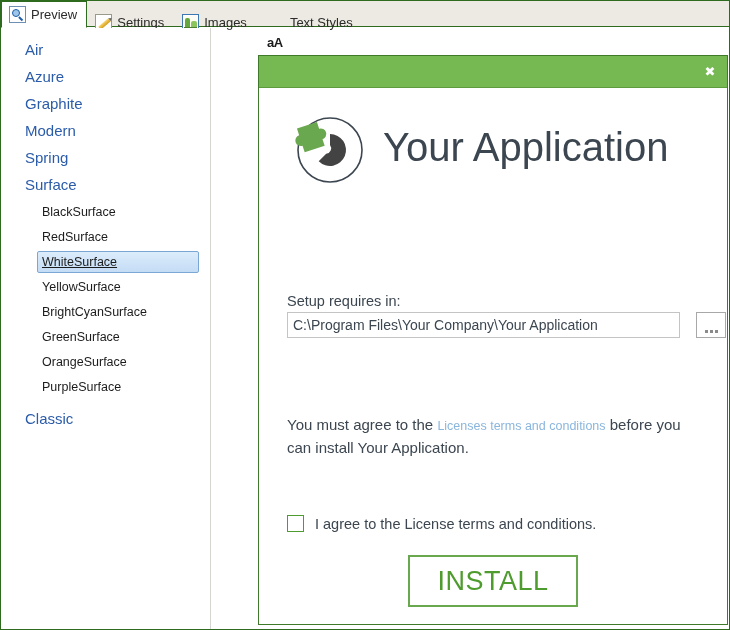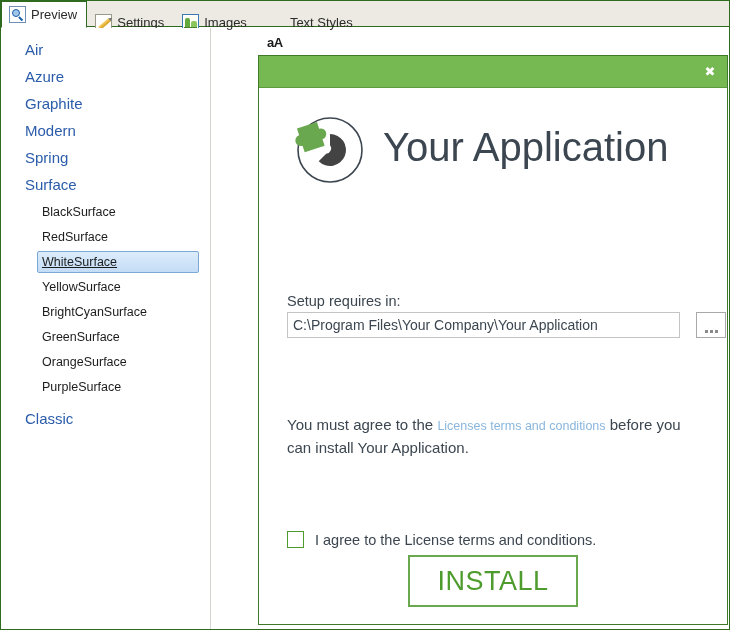--- a/index.html
+++ b/index.html
@@ -303,21 +303,20 @@
   }
 
   
   .agree-row {
     position: absolute;
     left: 28px;
     top: 427px;
     display: flex;
     align-items: center;
     gap: 11px;
-    margin-top: 16px;
   }
   .checkbox {
     width: 17px; height: 17px;
     border: 1.5px solid #4e9b2e;
     background: #ffffff;
     box-sizing: border-box;
     cursor: default;
     flex: 0 0 auto;
   }
   .agree-label {

